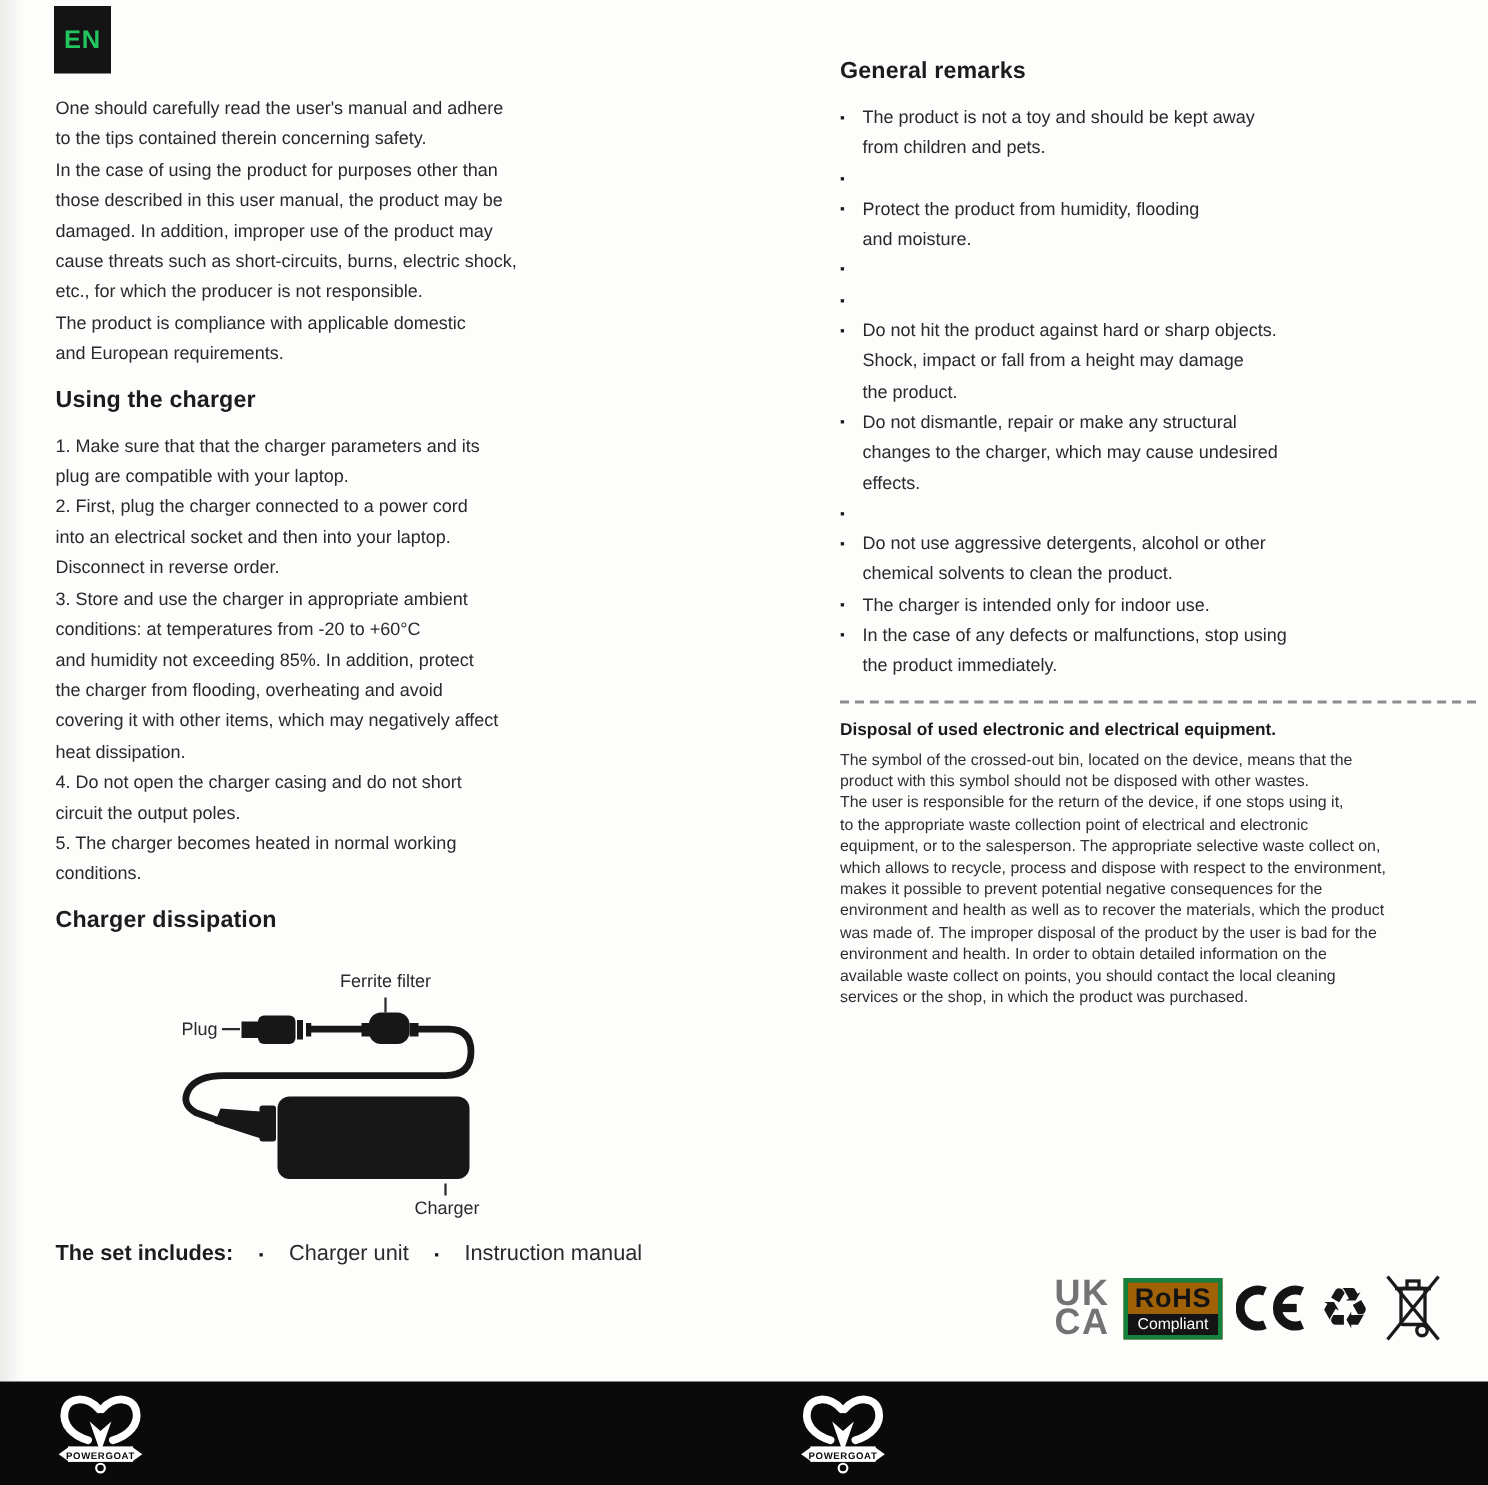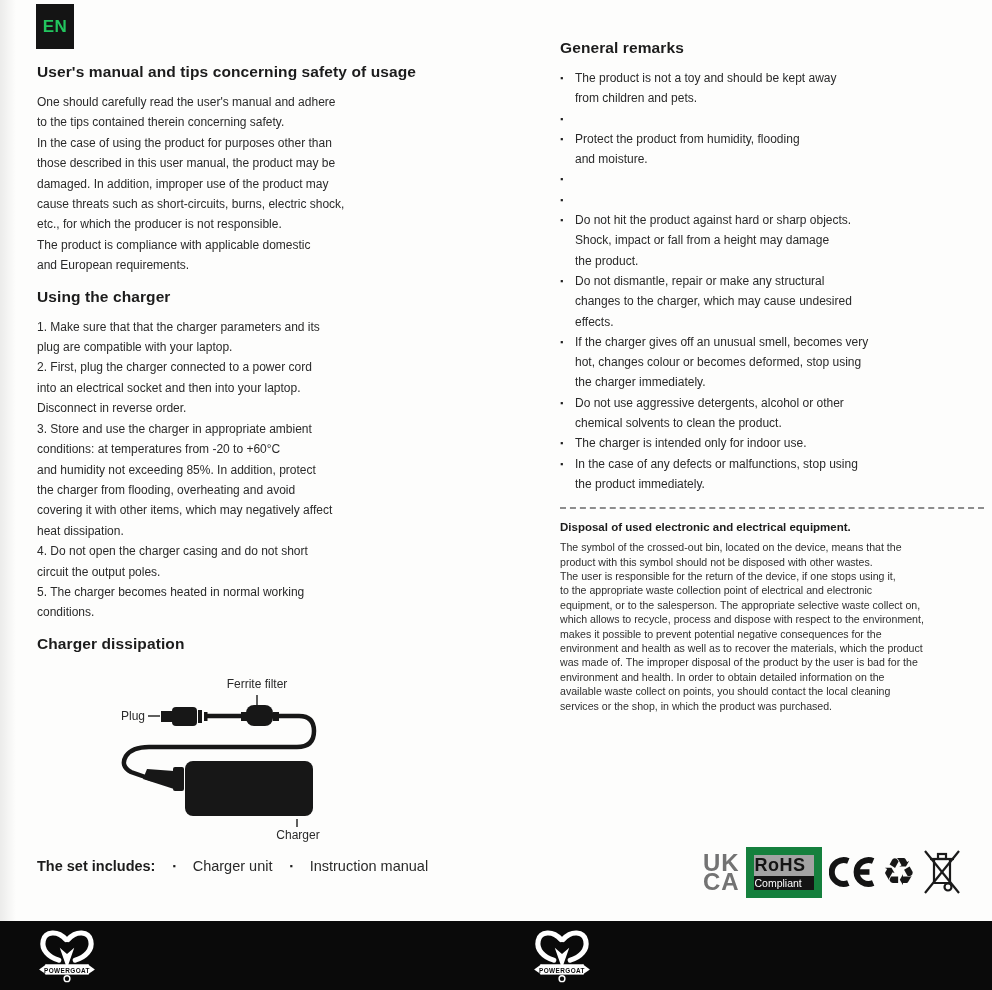--- a/index.html
+++ b/index.html
@@ -65,21 +65,21 @@
   
   .marks{
     position:absolute;left:703px;top:845px;width:258px;height:54px;
     display:flex;align-items:center;justify-content:space-between;
   }
   .ukca{
     font-weight:bold;font-size:24px;line-height:19px;color:#737373;
     letter-spacing:1px;transform:scaleY(1.02);text-align:center;
   }
   .rohs{
-    border:8px solid #15803d;width:60px;background:#a3a3a3;
+    border:3px solid #15803d;width:60px;text-align:center;background:#a16207;
   }
   .rohs .rohs-title{
     font-weight:bold;font-size:18px;line-height:21px;color:#141414;letter-spacing:.5px;
   }
   .rohs .rohs-sub{
     background:#141414;color:#fff;font-size:10.5px;line-height:14px;
   }
   .recycle{font-size:38px;line-height:40px;color:#171717;font-family:"DejaVu Sans",sans-serif;}
   .footer-bar{
     position:absolute;left:0;right:0;top:921px;height:69px;background:#0a0a0a;
@@ -89,21 +89,20 @@
   .goat-logo.g2{left:531px;}
 </style>
 </head>
 <body>
 
 <div class="page">
 
   <div class="en-badge">EN</div>
 
   <div class="col-left">
-    <h2>User's manual and tips concerning safety of usage</h2>
     <p class="body-text">One should carefully read the user's manual and adhere
 to the tips contained therein concerning safety.
 In the case of using the product for purposes other than
 those described in this user manual, the product may be
 damaged. In addition, improper use of the product may
 cause threats such as short-circuits, burns, electric shock,
 etc., for which the producer is not responsible.
 The product is compliance with applicable domestic
 and European requirements.</p>
 
@@ -203,23 +202,20 @@
 the product.</span>
         </li>
       <li>
           <span class="marker">▪</span>
           <span class="li-text">Do not dismantle, repair or make any structural
 changes to the charger, which may cause undesired
 effects.</span>
         </li>
       <li>
           <span class="marker">▪</span>
-          <span class="li-text">If the charger gives off an unusual smell, becomes very
-hot, changes colour or becomes deformed, stop using
-the charger immediately.</span>
         </li>
       <li>
           <span class="marker">▪</span>
           <span class="li-text">Do not use aggressive detergents, alcohol or other
 chemical solvents to clean the product.</span>
         </li>
       <li>
           <span class="marker">▪</span>
           <span class="li-text">The charger is intended only for indoor use.</span>
         </li>

